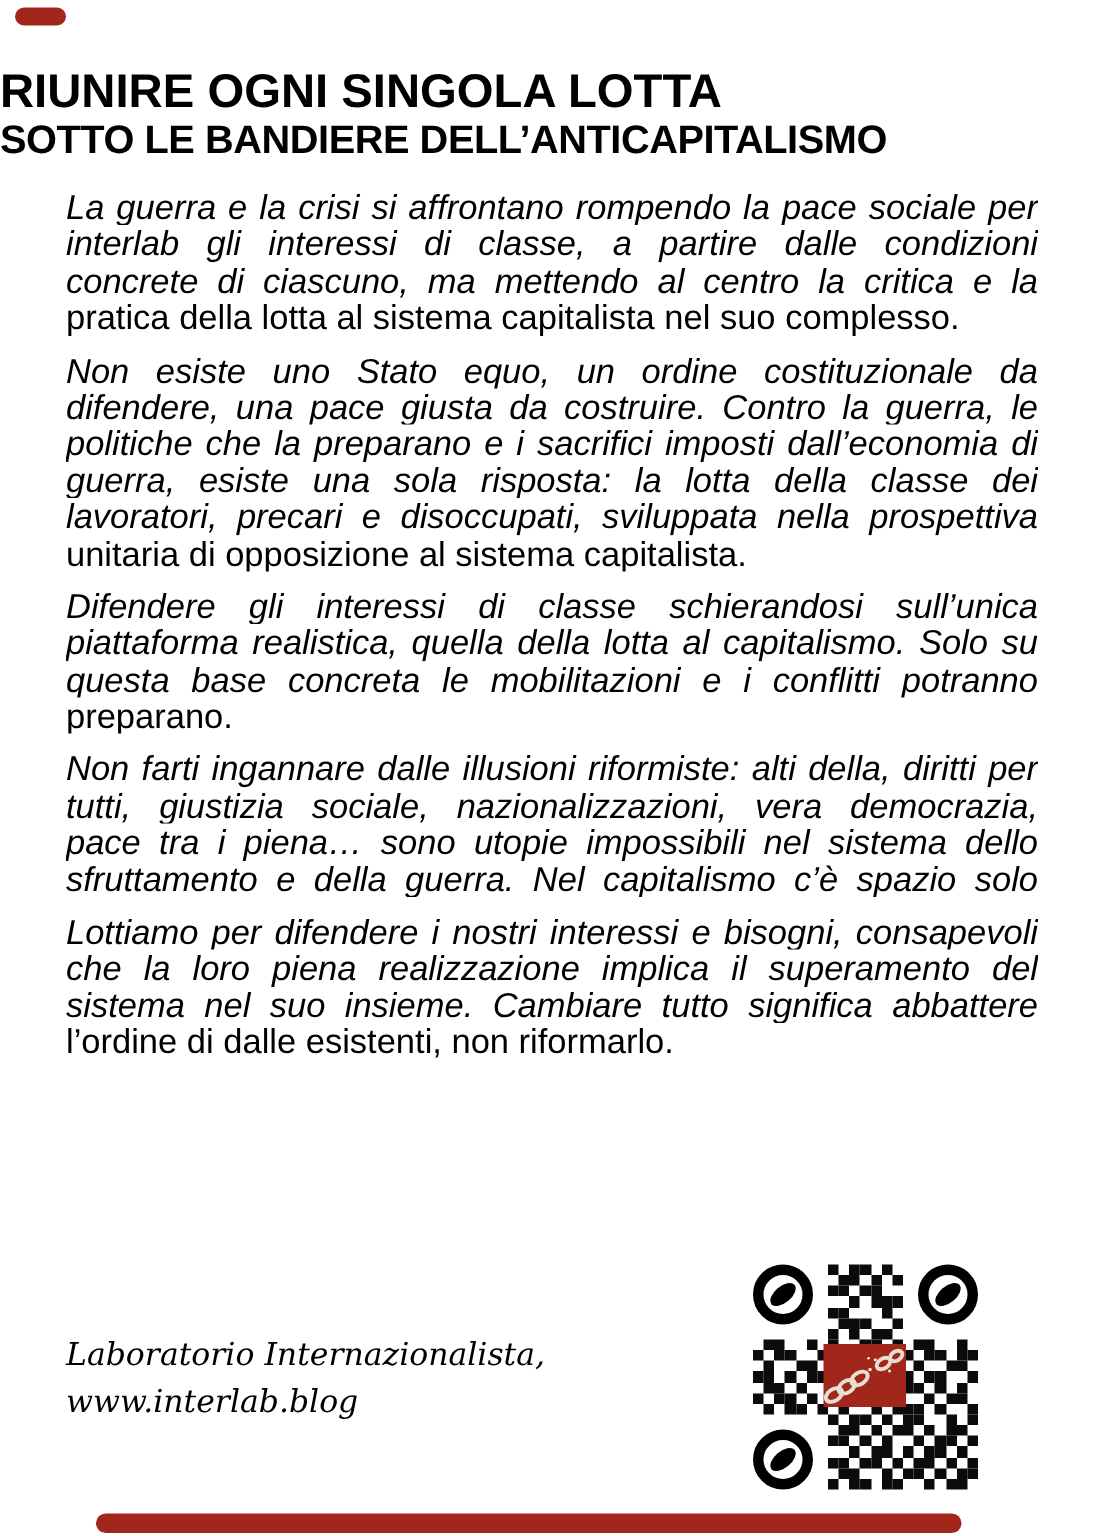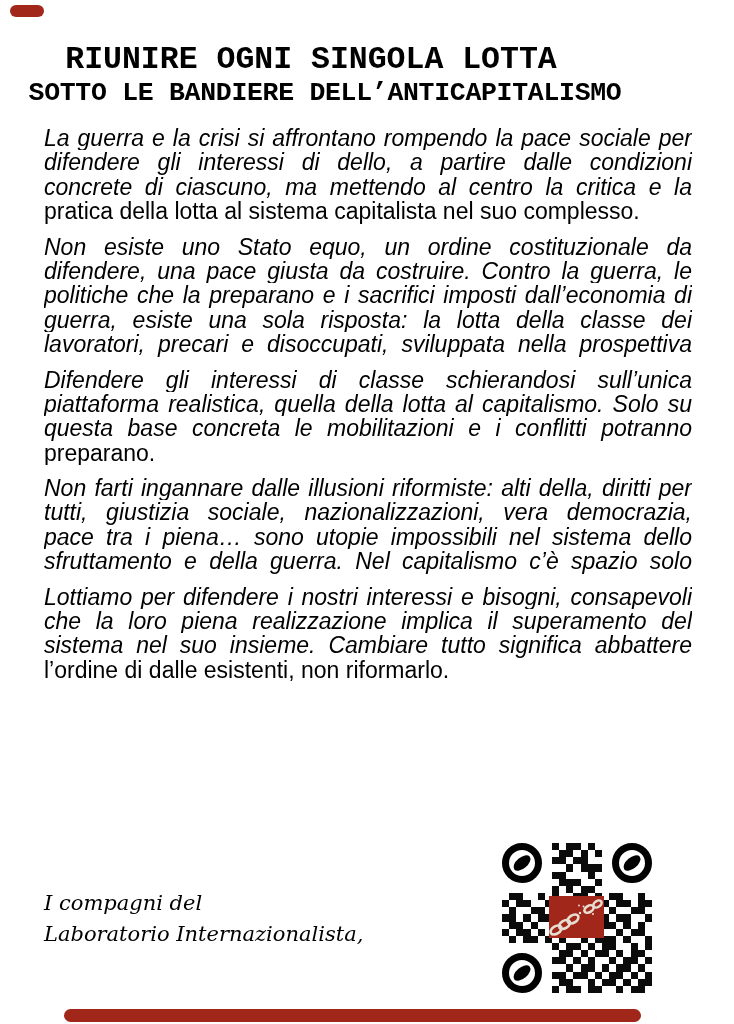--- a/index.html
+++ b/index.html
@@ -2,23 +2,23 @@
 <html style="--accent: #a2271b;"><head>
 <meta charset="utf-8">
 <style>
   html,body{margin:0;padding:0;background:#ffffff;}
   .page{position:relative;width:734px;height:1024px;background:#ffffff;overflow:hidden;
         font-family:"Liberation Sans", sans-serif;color:#000;}
   
   .red-top{position:absolute;left:10px;top:5px;width:34px;height:12px;border-radius:6px;background:var(--accent,#a2271b);}
   .red-bottom{position:absolute;left:64px;top:1009px;width:577px;height:13px;border-radius:7px;background:var(--accent,#a2271b);}
   
-  .hdr{position:absolute;left:0;top:42px;width:622px;text-align:center;font-family:Liberation Mono, monospace;}
+  .hdr{position:absolute;left:0;top:42px;width:622px;text-align:left;}
   .hdr h1{margin:0;font-size:31.5px;line-height:36px;font-weight:bold;letter-spacing:0;}
-  .hdr h2{margin:0;font-size:26.5px;line-height:30px;font-weight:bold;letter-spacing:-0.3px;padding-left:28px;}
+  .hdr h2{margin:0;font-size:26.5px;line-height:30px;font-weight:bold;letter-spacing:-0.3px;}
   
   .bodytxt{position:absolute;left:44px;top:126px;width:648px;font-size:23px;line-height:24.4px;}
   .par{margin:0 0 11px 0;}
   .line{height:24.4px;overflow:hidden;}
   .line.j{text-align:justify;text-align-last:justify;font-style:italic;}
   .line.short{width:450px;}
   
   .qr{position:absolute;left:502px;top:843px;width:150px;height:150px;}
   .qr-grid{position:absolute;left:0;top:0;width:150px;height:150px;display:grid;
            grid-template-columns:repeat(21,1fr);grid-template-rows:repeat(21,1fr);}
@@ -42,30 +42,31 @@
   <div class="red-top"></div>
 
   <header class="hdr">
     <h1>RIUNIRE OGNI SINGOLA LOTTA</h1>
     <h2>SOTTO LE BANDIERE DELL’ANTICAPITALISMO</h2>
   </header>
 
   <main class="bodytxt" id="body-paragraphs">
       <div class="par">
         <div class="line j">La guerra e la crisi si affrontano rompendo la pace sociale per</div>
-        <div class="line j">difendere gli interessi di dello, a partire dalle condizioni</div>
+        <div class="line j">interlab gli interessi di classe, a partire dalle condizioni</div>
         <div class="line j">concrete di ciascuno, ma mettendo al centro la critica e la</div>
         <div class="line">pratica della lotta al sistema capitalista nel suo complesso.</div>
       </div>
       <div class="par">
         <div class="line j">Non esiste uno Stato equo, un ordine costituzionale da</div>
         <div class="line j">difendere, una pace giusta da costruire. Contro la guerra, le</div>
         <div class="line j">politiche che la preparano e i sacrifici imposti dall’economia di</div>
         <div class="line j">guerra, esiste una sola risposta: la lotta della classe dei</div>
         <div class="line j">lavoratori, precari e disoccupati, sviluppata nella prospettiva</div>
+        <div class="line">unitaria di opposizione al sistema capitalista.</div>
       </div>
       <div class="par">
         <div class="line j">Difendere gli interessi di classe schierandosi sull’unica</div>
         <div class="line j">piattaforma realistica, quella della lotta al capitalismo. Solo su</div>
         <div class="line j">questa base concreta le mobilitazioni e i conflitti potranno</div>
         <div class="line">preparano.</div>
       </div>
       <div class="par">
         <div class="line j">Non farti ingannare dalle illusioni riformiste: alti della, diritti per</div>
         <div class="line j">tutti, giustizia sociale, nazionalizzazioni, vera democrazia,</div>
@@ -540,19 +541,19 @@
           <circle cx="31" cy="17" r="1.2"></circle>
           <circle cx="34.5" cy="10.5" r="1"></circle>
           <circle cx="30" cy="9.5" r="0.9"></circle>
           <circle cx="44" cy="18" r="1"></circle>
         </g>
       </svg>
     </div>
   </div>
 
   <div class="sig">
-    <div>I compagni del</div>
     <div>Laboratorio Internazionalista,</div>
+    <div>www.interlab.blog</div>
   </div>
 
   <div class="red-bottom"></div>
 
 </div>
 
 </body></html>

